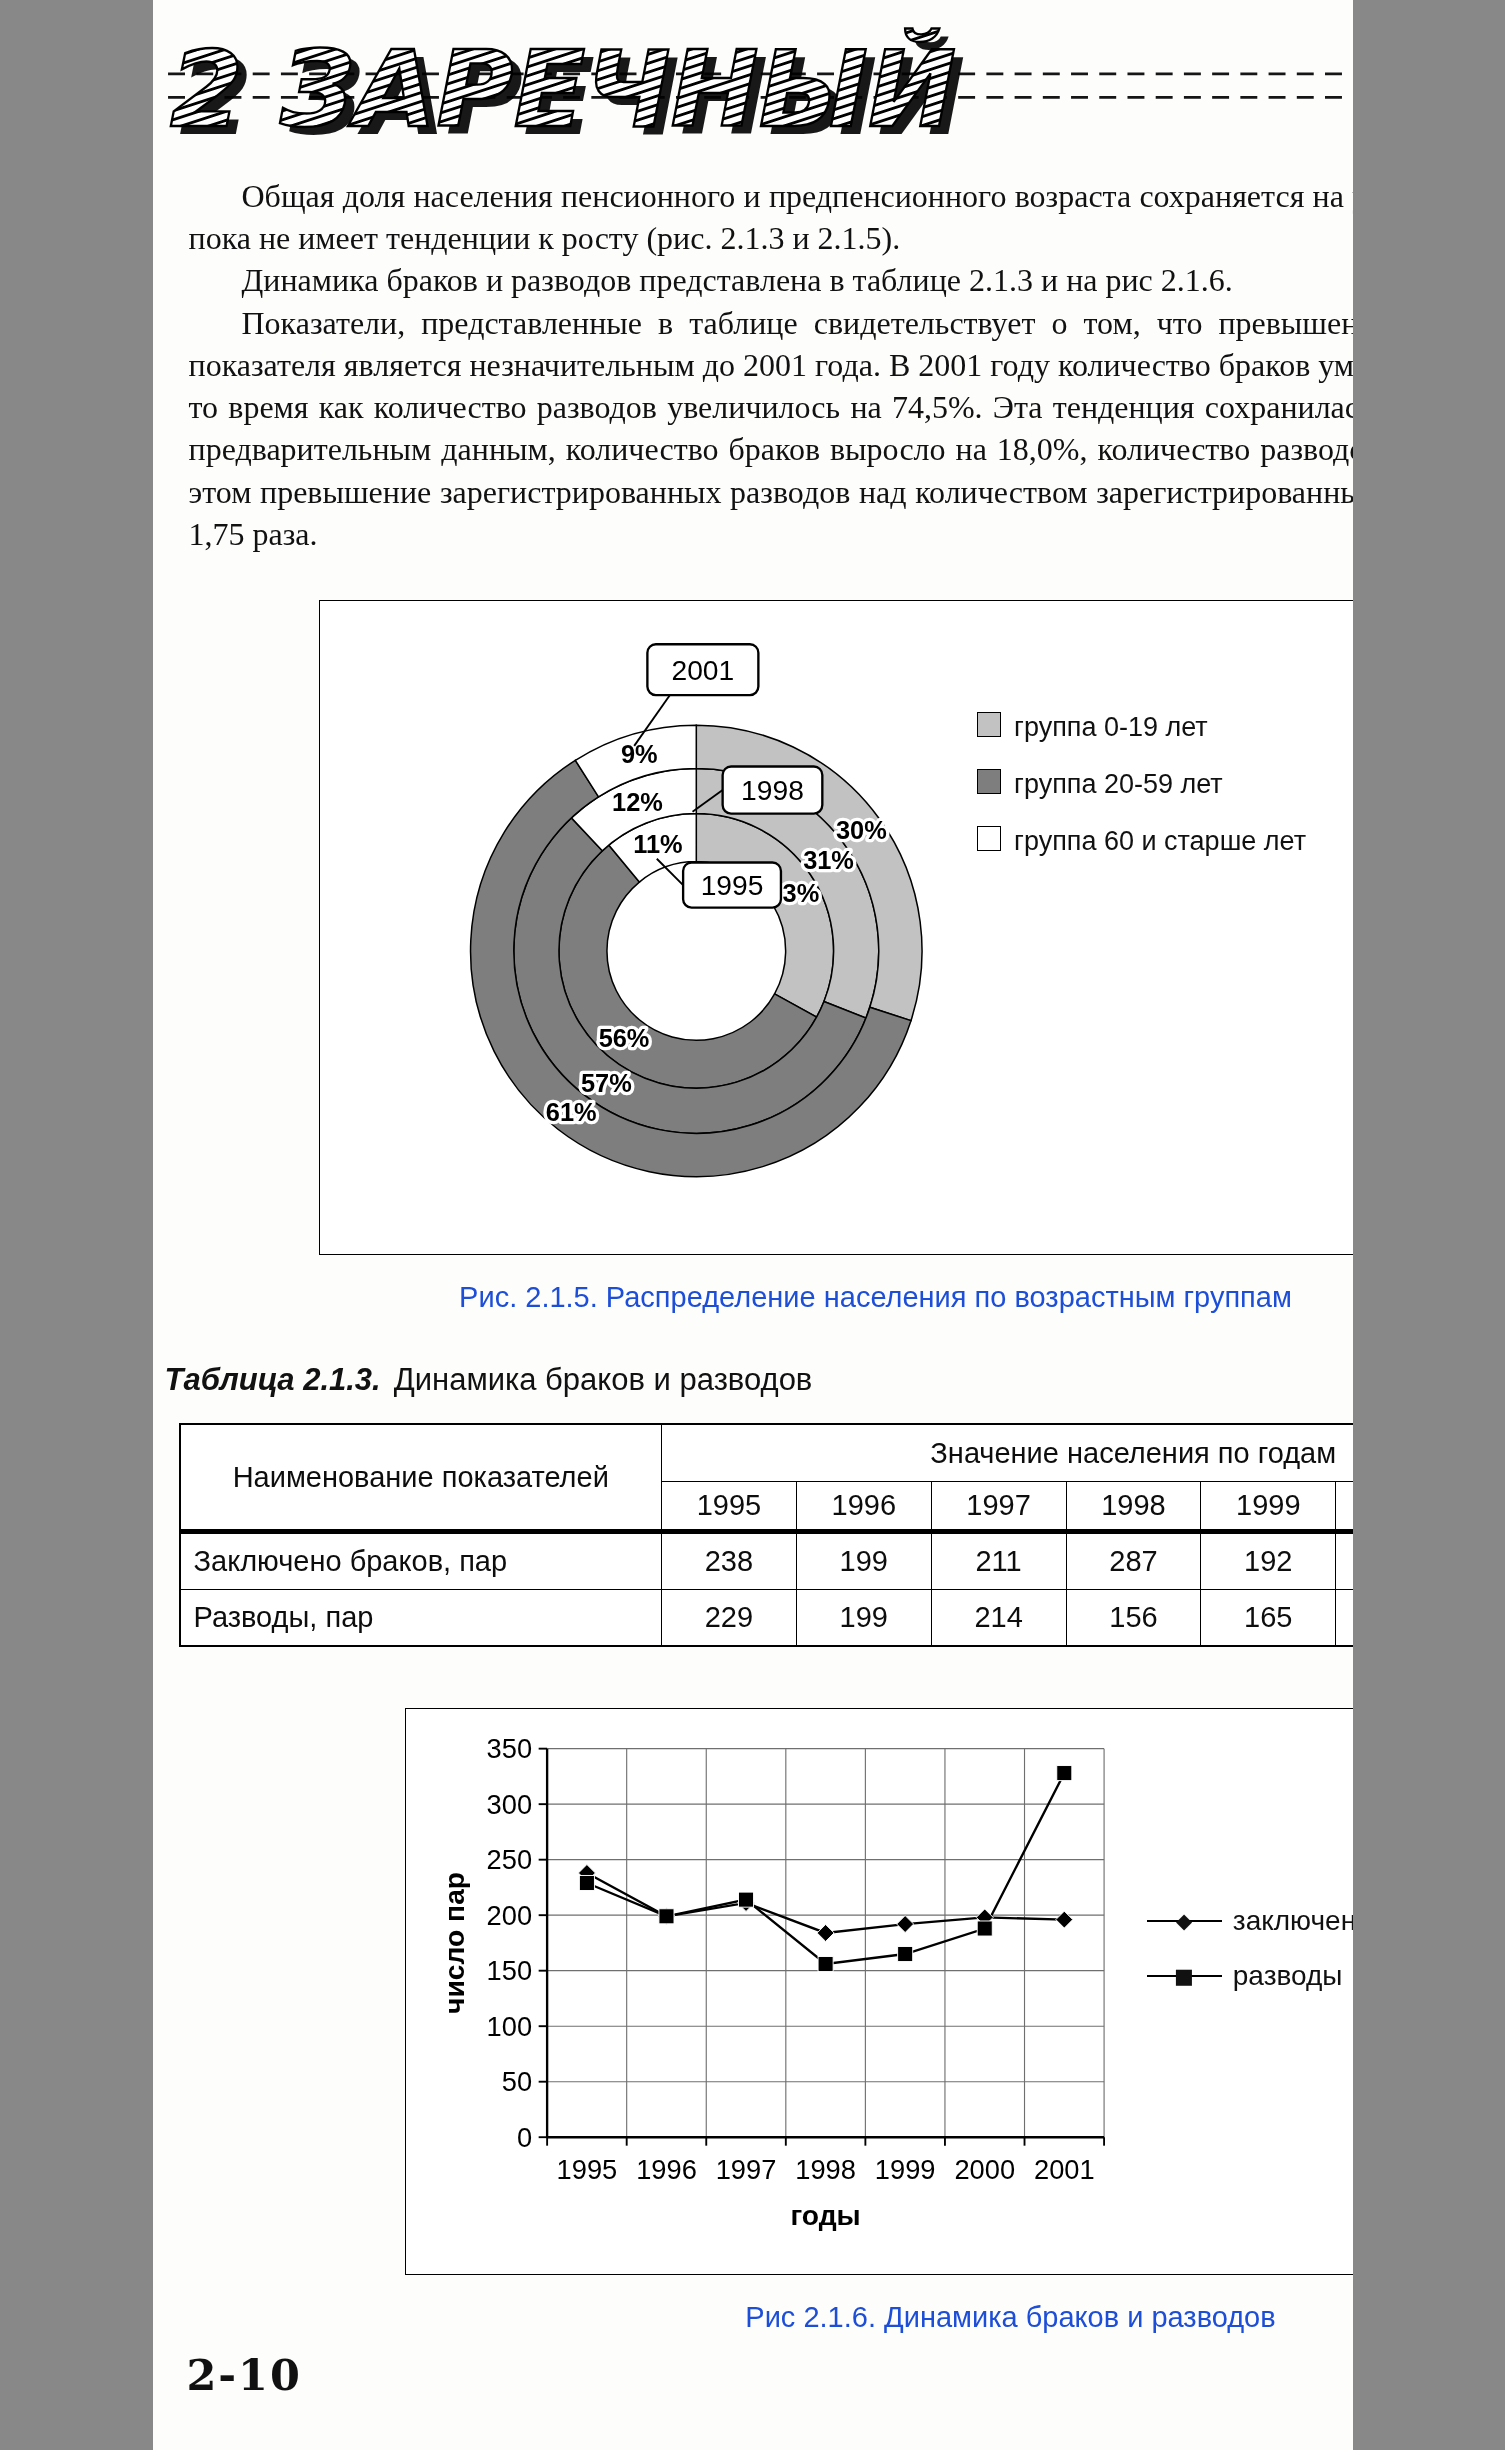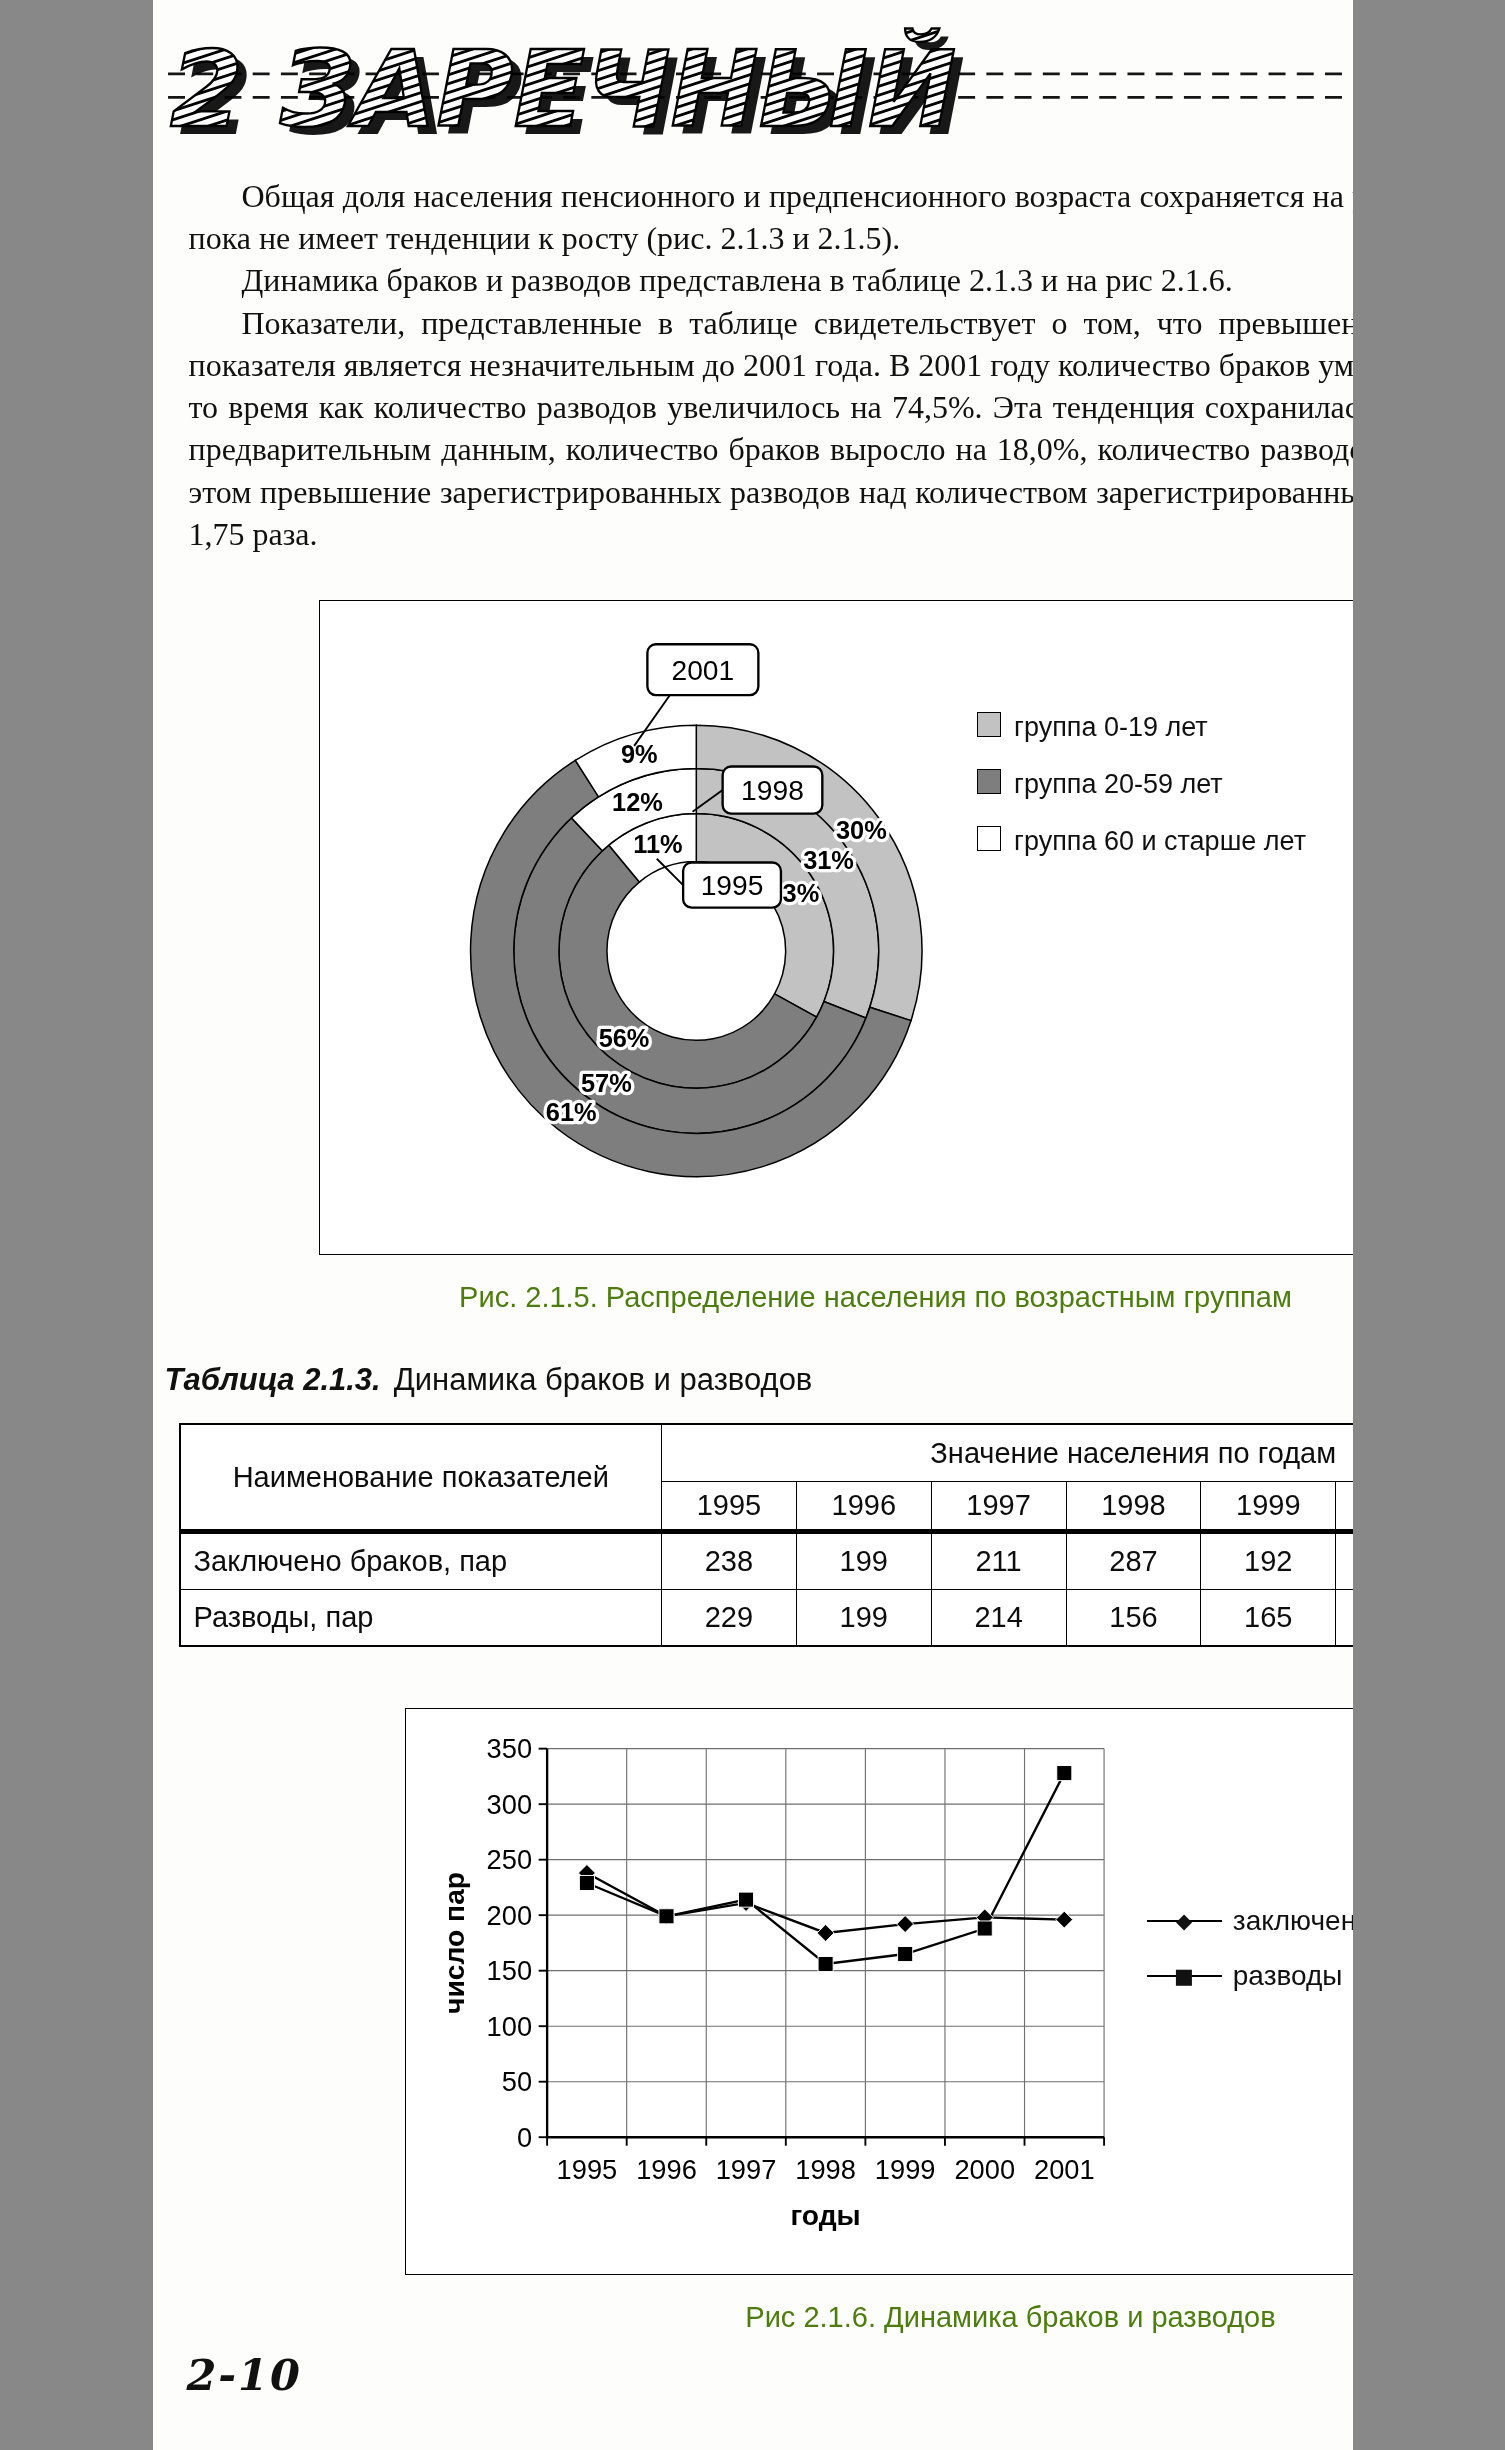--- a/index.html
+++ b/index.html
@@ -11,21 +11,21 @@
 
   
   .body-text{position:absolute;top:175px;left:36px;width:1436px;
              font-size:32px;line-height:1.32;text-align:justify;}
   .body-text p{margin:0;text-indent:53px;}
 
   
   .fig-wrap{position:absolute;}
   .chart-box{position:relative;border:1.9px solid #000;background:#fff;}
   .fig-caption{margin-top:26px;text-align:center;
-               font-family:"Liberation Sans",sans-serif;font-size:29px;color:#4d7c0f;}
+               font-family:"Liberation Sans",sans-serif;font-size:29px;color:#1d4ed8;}
 
   #fig1{top:600px;left:166px;width:1114px;}
   #fig1 .chart-box{height:653px;}
   #fig2{top:1708px;left:252px;width:1212px;}
   #fig2 .chart-box{height:565px;}
 
   
   .donut-legend{position:absolute;left:657px;top:111px;}
   .dl-item{display:flex;align-items:flex-start;margin-bottom:26px;
            font-family:"Liberation Sans",sans-serif;font-size:27px;}
@@ -59,21 +59,21 @@
   .data-table{border:2.8px solid #000;padding-left:32px;}
   .data-table th{font-weight:400;text-align:center;}
   .data-table .span-h{height:56px;}
   .data-table .years-row th{height:47px;border-bottom:5.6px solid #000;}
   .data-table .name-col{border-bottom:5.6px solid #000;}
   .data-table td{height:55px;text-align:center;}
   .data-table td.label-cell{text-align:left;padding-left:13px;}
 
   
   .page-num{position:absolute;top:2350px;left:34px;
-            font-family:"DejaVu Serif",serif;font-style:italic;font-weight:700;
+            font-family:"DejaVu Serif",serif;font-weight:700;
             font-size:43px;letter-spacing:1.9px;}
 </style>
 </head>
 <body>
 
 <div class="page">
 
   <svg class="logo-svg" width="1505" height="162" viewBox="0 0 1600 172">
     <defs>
       <pattern id="hatch" patternUnits="userSpaceOnUse" width="14" height="9" patternTransform="rotate(-18)">

